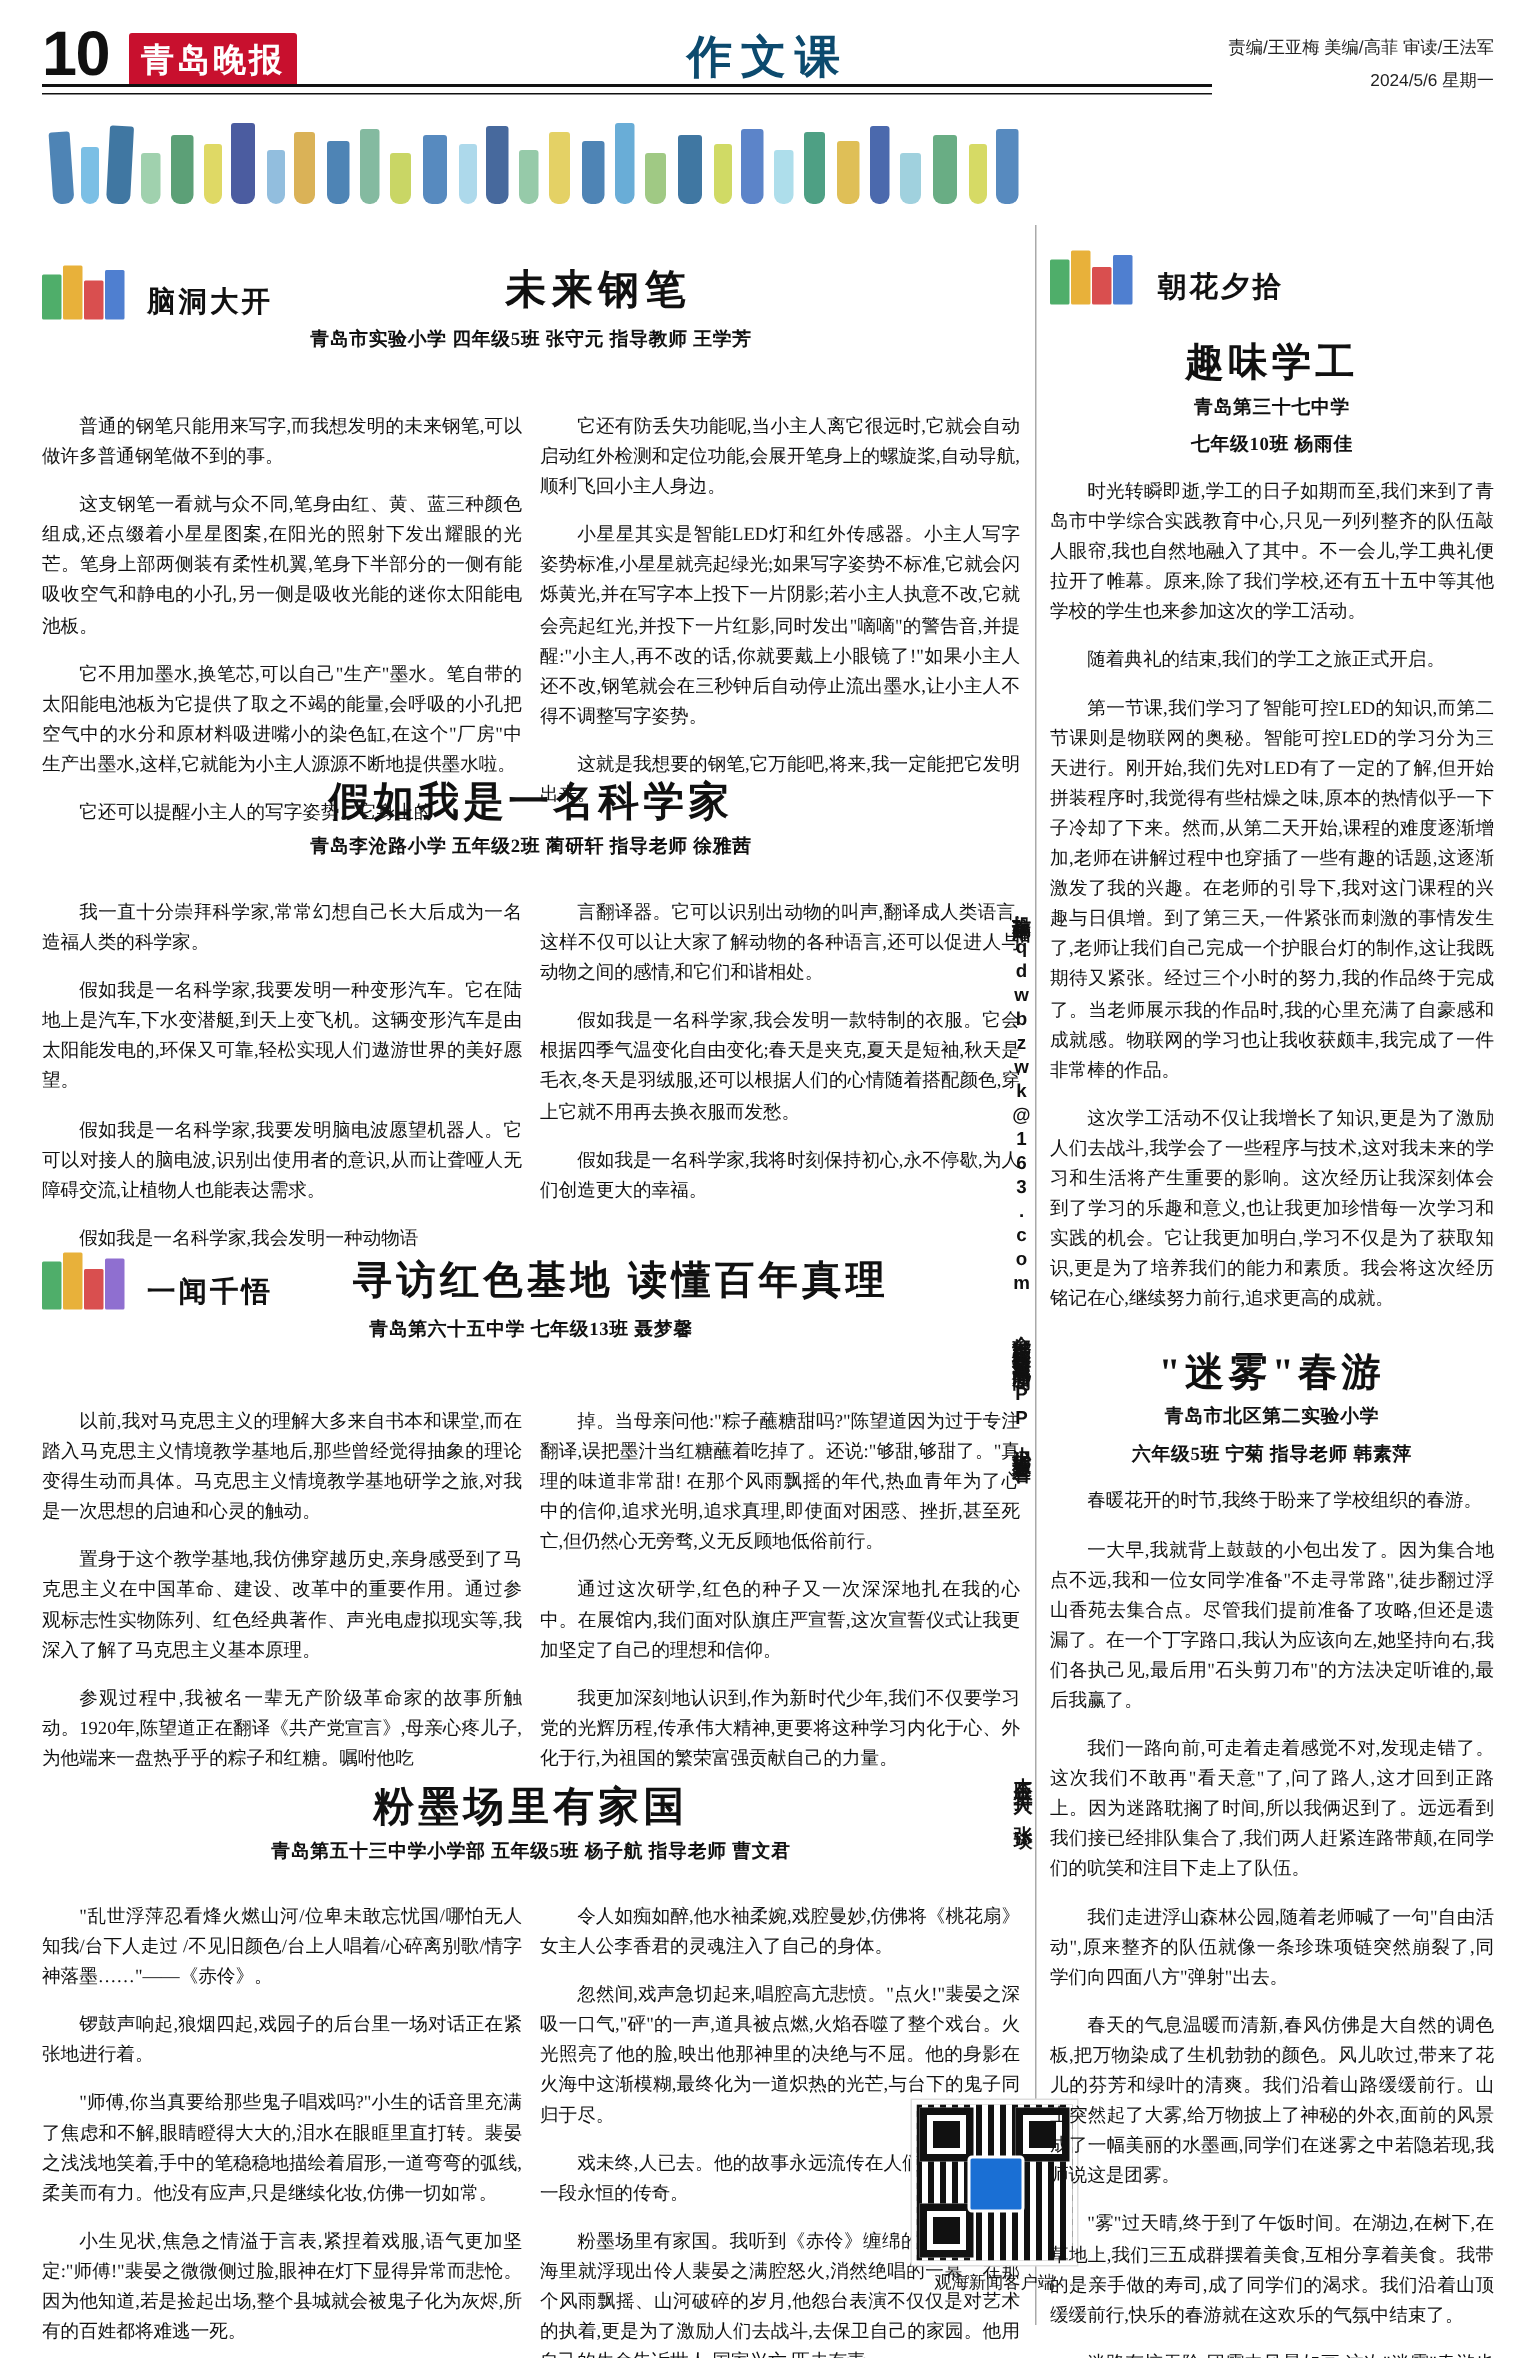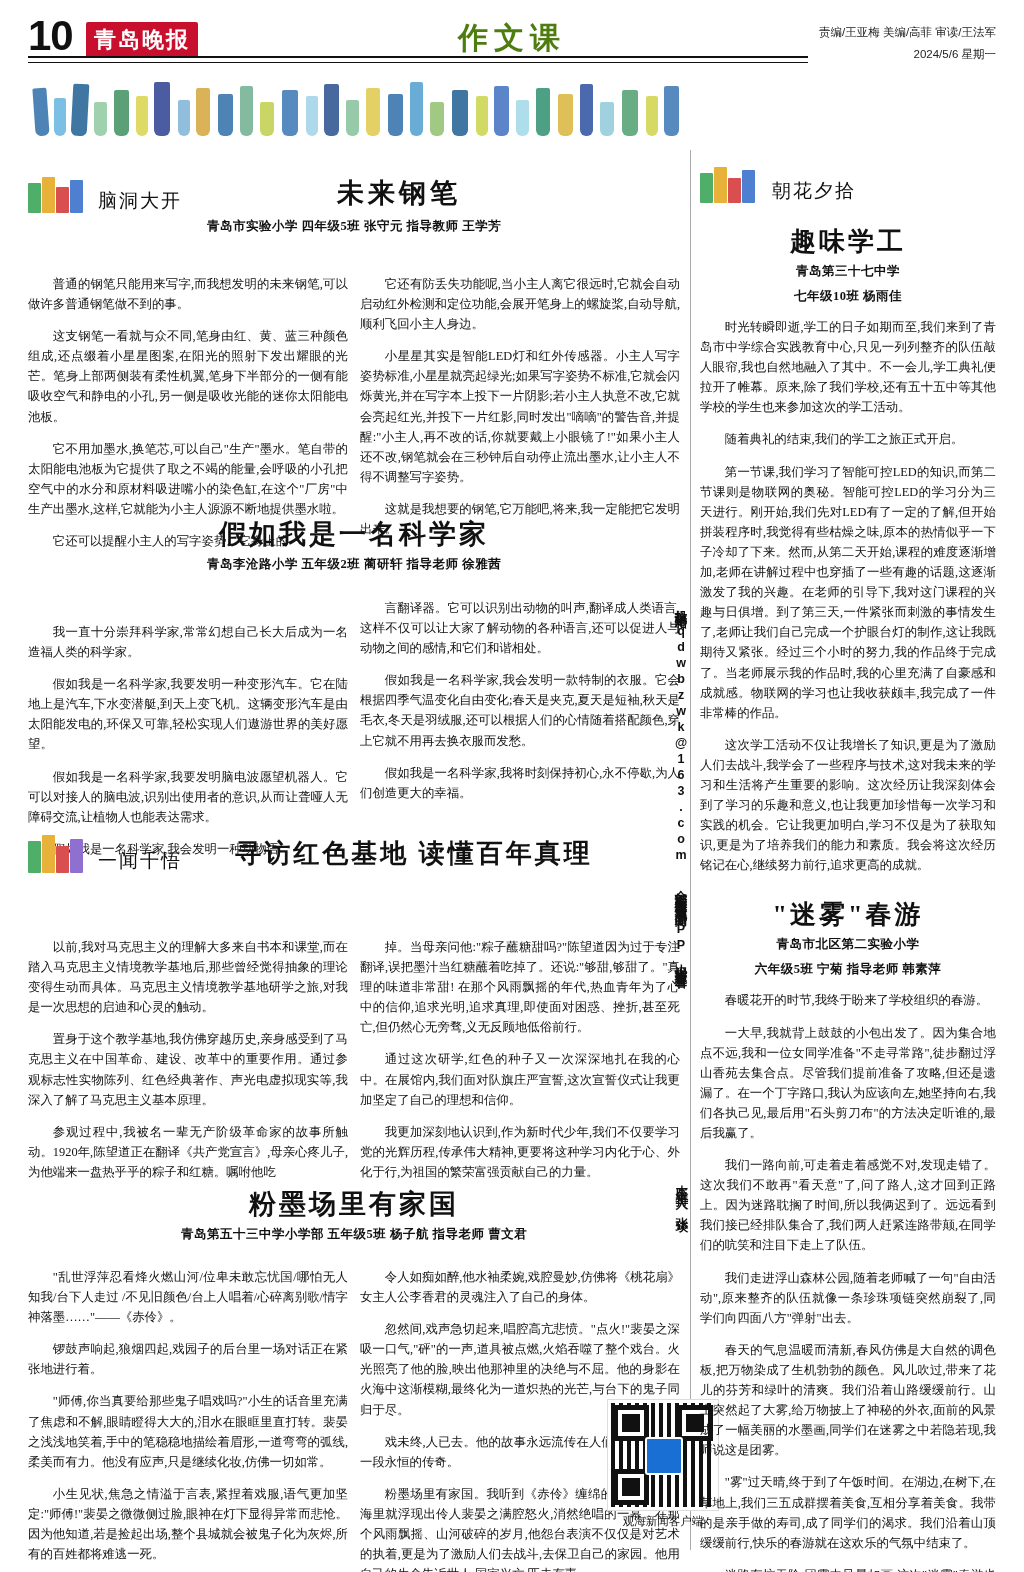--- a/index.html
+++ b/index.html
@@ -6,38 +6,38 @@
   html,body{margin:0;padding:0;background:#ffffff;}
   body{width:1024px;height:1572px;position:relative;font-family:"Liberation Serif","DejaVu Serif",serif;color:#111;}
   .page{width:1024px;height:1572px;position:relative;overflow:hidden;background:#fff;}
 
   
   .masthead{position:absolute;left:28px;top:10px;width:968px;height:58px;}
   .pagenum{position:absolute;left:0;top:2px;font-family:"Liberation Sans",sans-serif;font-size:42px;font-weight:bold;color:#111;letter-spacing:-1px;}
   .paper-logo{position:absolute;left:58px;top:12px;padding:3px 8px;background:#c8102e;color:#fff;font-family:"Liberation Serif",serif;font-size:22px;font-weight:bold;letter-spacing:2px;border-radius:2px;}
   .mast-rule{position:absolute;left:0;top:46px;width:780px;height:0;border-top:2px solid #111;}
   .mast-rule2{position:absolute;left:0;top:52px;width:780px;height:0;border-top:1px solid #111;}
-  .section-title{position:absolute;left:430px;top:8px;font-size:30px;font-weight:bold;letter-spacing:6px;color:#4d7c0f;font-family:"Liberation Serif",serif;}
+  .section-title{position:absolute;left:430px;top:8px;font-size:30px;font-weight:bold;letter-spacing:6px;color:#0c4a6e;font-family:"Liberation Serif",serif;}
   .credits{position:absolute;right:0;top:12px;text-align:right;font-size:11.5px;line-height:1.9;color:#222;font-family:"Liberation Sans",sans-serif;}
 
   
   .banner{position:absolute;left:28px;top:74px;width:660px;height:62px;overflow:hidden;}
   .stroke{position:absolute;bottom:0;border-radius:2px 2px 6px 6px;opacity:.85;}
 
   
   .col{position:absolute;}
   .colA{left:28px;top:160px;width:320px;}
   .colB{left:360px;top:160px;width:320px;}
   .colC{left:700px;top:160px;width:296px;}
   .vrule{position:absolute;top:150px;width:0;border-left:1px solid #aaa;height:1400px;}
 
   
   .tagicon{display:inline-block;width:58px;height:40px;position:relative;vertical-align:middle;}
   .book{position:absolute;bottom:0;width:13px;border-radius:1px;}
-  .label-strip{display:inline-block;padding:2px 6px;font-size:19px;font-weight:normal;letter-spacing:2px;color:#111;margin-top:16px;}
+  .label-strip{display:inline-block;padding:2px 6px;font-size:19px;font-weight:bold;letter-spacing:2px;color:#111;margin-top:16px;}
   h1.title{font-size:27px;font-weight:bold;letter-spacing:3px;text-align:center;margin:6px 0 4px;}
   h1.title.big{font-size:26px;}
   .byline{text-align:center;font-size:12.5px;font-weight:bold;letter-spacing:.5px;margin-bottom:8px;color:#111;}
   p.body{font-size:12.4px;line-height:1.62;text-align:justify;margin:12px 0 2px;text-indent:2em;color:#111;}
 
   .hdr-row{display:flex;align-items:center;gap:6px;margin-bottom:2px;}
   .hdr-row .label-wrap{position:relative;}
   .yellow-bar{position:absolute;left:-4px;bottom:-2px;width:128px;height:7px;background:#f0c23c;z-index:-1;}
 
   
@@ -140,21 +140,21 @@
   <div class="col colB" style="top:262px;">
     <p class="body">它还有防丢失功能呢,当小主人离它很远时,它就会自动启动红外检测和定位功能,会展开笔身上的螺旋桨,自动导航,顺利飞回小主人身边。</p>
     <p class="body">小星星其实是智能LED灯和红外传感器。小主人写字姿势标准,小星星就亮起绿光;如果写字姿势不标准,它就会闪烁黄光,并在写字本上投下一片阴影;若小主人执意不改,它就会亮起红光,并投下一片红影,同时发出"嘀嘀"的警告音,并提醒:"小主人,再不改的话,你就要戴上小眼镜了!"如果小主人还不改,钢笔就会在三秒钟后自动停止流出墨水,让小主人不得不调整写字姿势。</p>
     <p class="body">这就是我想要的钢笔,它万能吧,将来,我一定能把它发明出来。</p>
   </div>
 
   <div class="col" style="left:28px;top:510px;width:652px;">
     <h1 class="title">假如我是一名科学家</h1>
     <div class="byline">青岛李沧路小学  五年级2班 蔺研轩  指导老师  徐雅茜</div>
   </div>
-  <div class="col colA" style="top:610px;">
+  <div class="col colA" style="top:586px;">
     <p class="body">我一直十分崇拜科学家,常常幻想自己长大后成为一名造福人类的科学家。</p>
     <p class="body">假如我是一名科学家,我要发明一种变形汽车。它在陆地上是汽车,下水变潜艇,到天上变飞机。这辆变形汽车是由太阳能发电的,环保又可靠,轻松实现人们遨游世界的美好愿望。</p>
     <p class="body">假如我是一名科学家,我要发明脑电波愿望机器人。它可以对接人的脑电波,识别出使用者的意识,从而让聋哑人无障碍交流,让植物人也能表达需求。</p>
     <p class="body">假如我是一名科学家,我会发明一种动物语</p>
   </div>
   <div class="col colB" style="top:586px;">
     <p class="body">言翻译器。它可以识别出动物的叫声,翻译成人类语言,这样不仅可以让大家了解动物的各种语言,还可以促进人与动物之间的感情,和它们和谐相处。</p>
     <p class="body">假如我是一名科学家,我会发明一款特制的衣服。它会根据四季气温变化自由变化;春天是夹克,夏天是短袖,秋天是毛衣,冬天是羽绒服,还可以根据人们的心情随着搭配颜色,穿上它就不用再去换衣服而发愁。</p>
     <p class="body">假如我是一名科学家,我将时刻保持初心,永不停歇,为人们创造更大的幸福。</p>
   </div>
@@ -167,20 +167,21 @@
         <span class="book" style="left:28px;height:27px;background:#d94f4f;"></span>
         <span class="book" style="left:42px;height:34px;background:#8f6fd0;"></span>
       </span>
       <span class="label-wrap">
         <span class="yellow-bar"></span>
         <span class="label-strip">一闻千悟</span>
       </span>
       <span style="flex:1;text-align:center;font-size:26px;font-weight:bold;letter-spacing:3px;">寻访红色基地  读懂百年真理</span>
       <span style="width:40px;"></span>
     </div>
+    <div class="byline">青岛第六十五中学  七年级13班  聂梦馨</div>
   </div>
   <div class="col colA" style="top:925px;">
     <p class="body">以前,我对马克思主义的理解大多来自书本和课堂,而在踏入马克思主义情境教学基地后,那些曾经觉得抽象的理论变得生动而具体。马克思主义情境教学基地研学之旅,对我是一次思想的启迪和心灵的触动。</p>
     <p class="body">置身于这个教学基地,我仿佛穿越历史,亲身感受到了马克思主义在中国革命、建设、改革中的重要作用。通过参观标志性实物陈列、红色经典著作、声光电虚拟现实等,我深入了解了马克思主义基本原理。</p>
     <p class="body">参观过程中,我被名一辈无产阶级革命家的故事所触动。1920年,陈望道正在翻译《共产党宣言》,母亲心疼儿子,为他端来一盘热乎乎的粽子和红糖。嘱咐他吃</p>
   </div>
   <div class="col colB" style="top:925px;">
     <p class="body">掉。当母亲问他:"粽子蘸糖甜吗?"陈望道因为过于专注翻译,误把墨汁当红糖蘸着吃掉了。还说:"够甜,够甜了。"真理的味道非常甜! 在那个风雨飘摇的年代,热血青年为了心中的信仰,追求光明,追求真理,即使面对困惑、挫折,甚至死亡,但仍然心无旁骛,义无反顾地低俗前行。</p>
     <p class="body">通过这次研学,红色的种子又一次深深地扎在我的心中。在展馆内,我们面对队旗庄严宣誓,这次宣誓仪式让我更加坚定了自己的理想和信仰。</p>
     <p class="body">我更加深刻地认识到,作为新时代少年,我们不仅要学习党的光辉历程,传承伟大精神,更要将这种学习内化于心、外化于行,为祖国的繁荣富强贡献自己的力量。</p>

